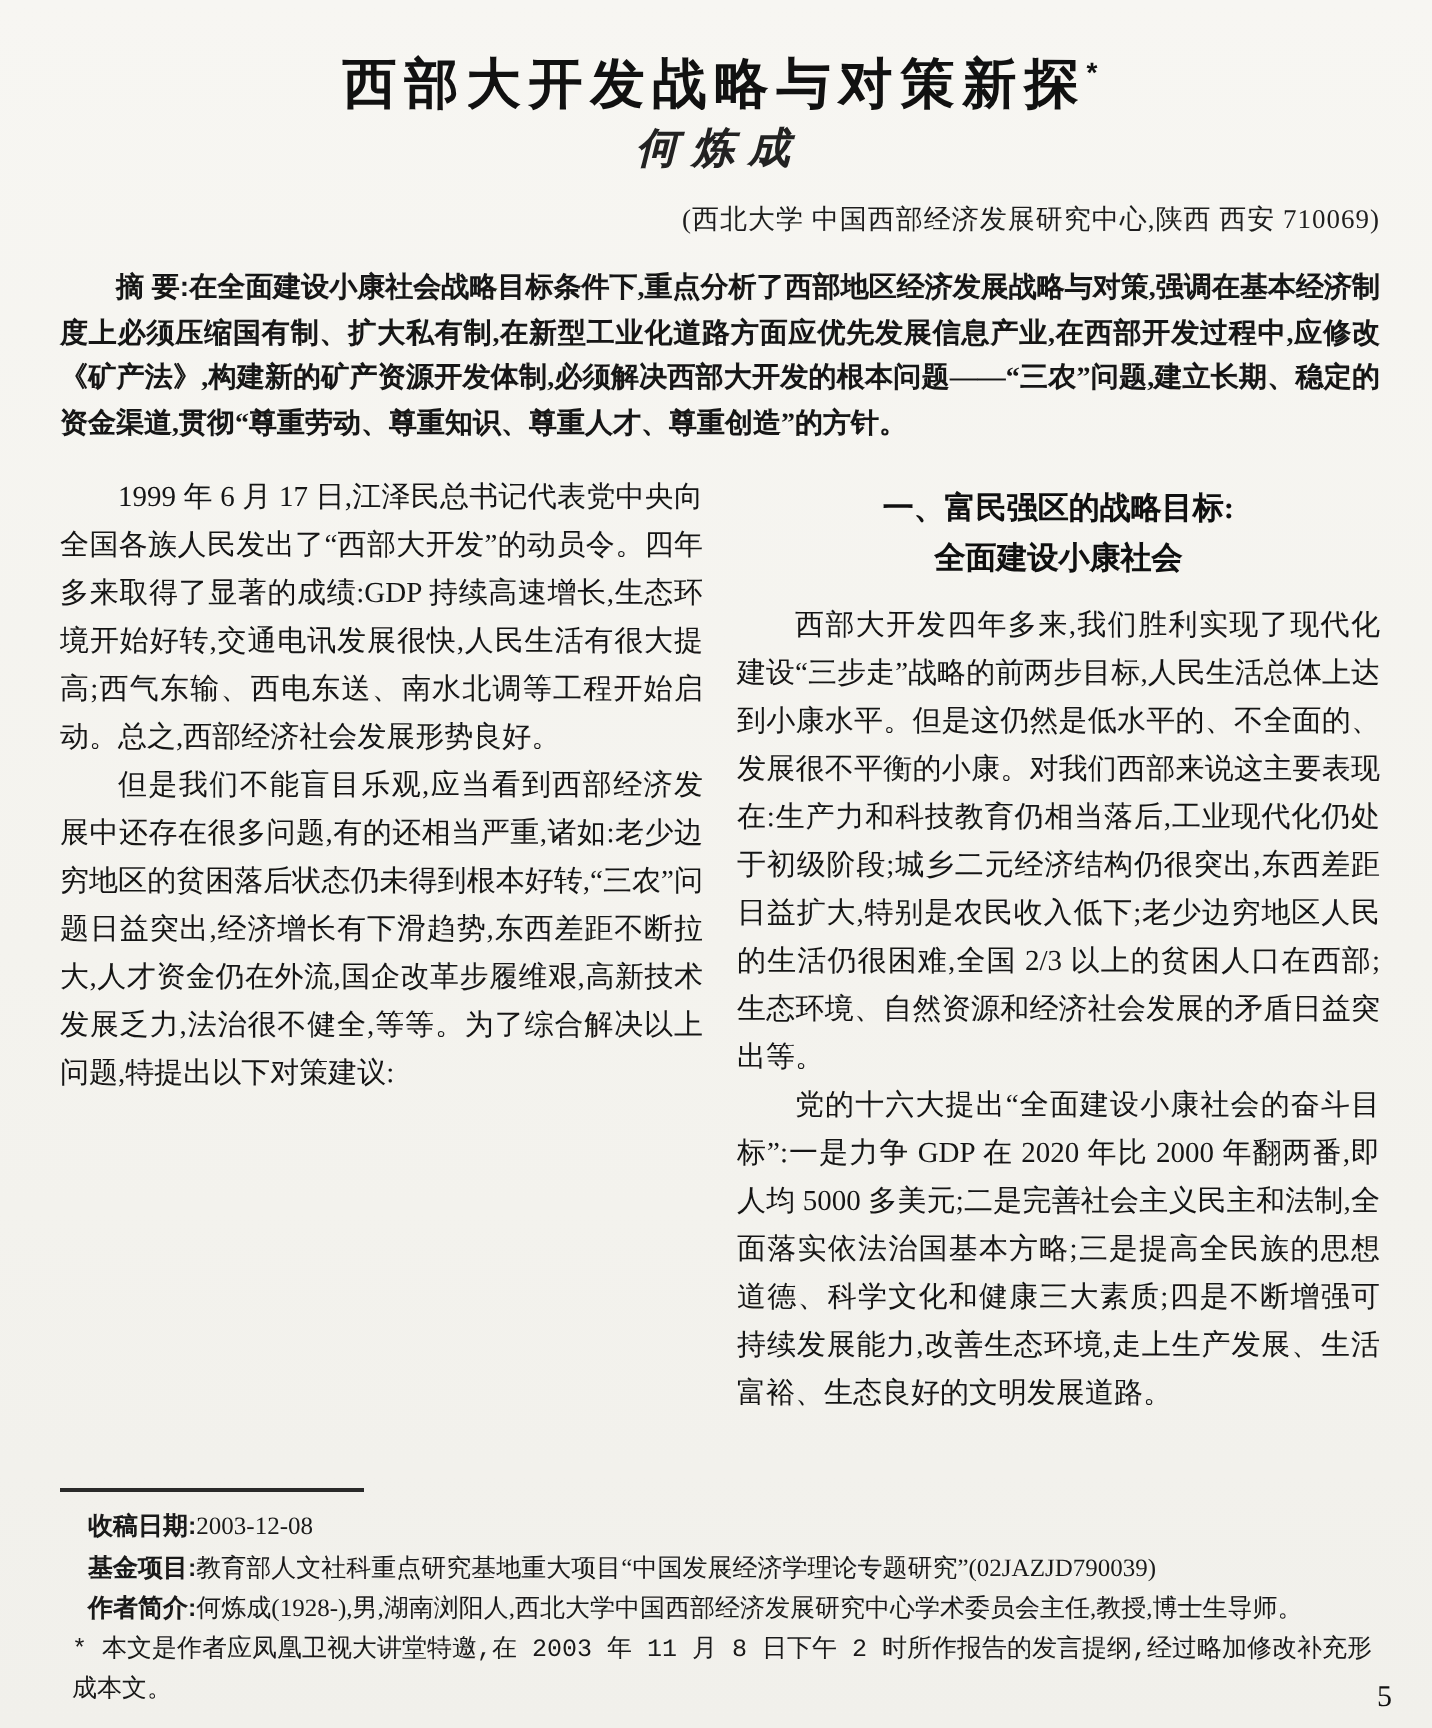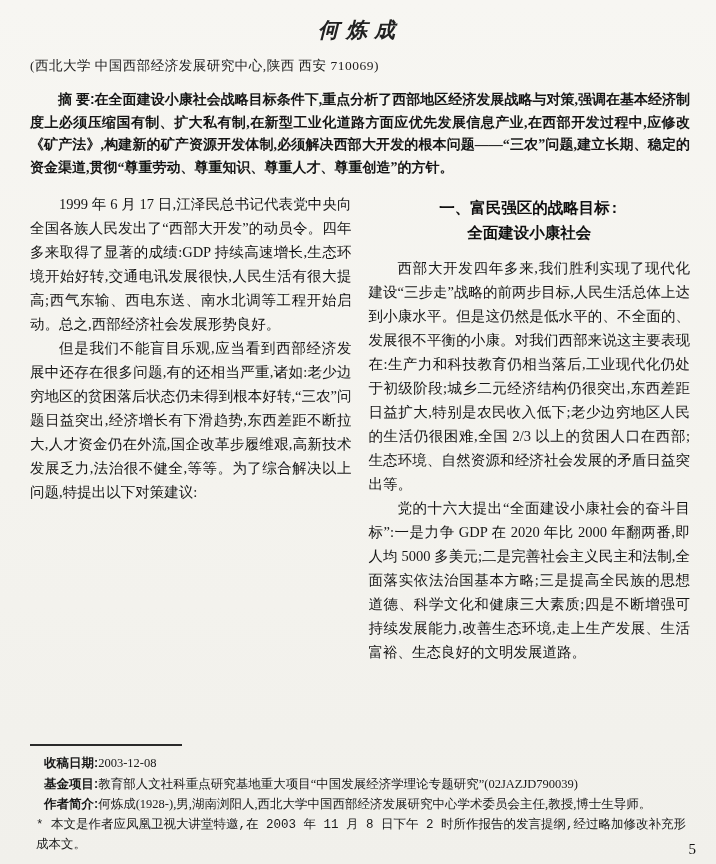--- a/index.html
+++ b/index.html
@@ -31,21 +31,21 @@
     text-align:center;
     font-family:"DejaVu Serif", serif;
     font-style:italic;
     font-weight:bold;
     font-size:21px;
     letter-spacing:7px;
     color:#222;
   }
   .affiliation{
     margin-top:13px;
-    text-align:left;
+    text-align:right;
     font-size:13.5px;
     letter-spacing:0.5px;
     color:#1d1d1d;
   }
   .abstract{
     margin-top:13px;
     font-size:14px;
     line-height:22.5px;
     text-align:justify;
     font-weight:bold;
@@ -69,21 +69,21 @@
     flex:1;
     min-width:0;
     font-size:14.5px;
     line-height:24px;
     text-align:justify;
     color:#151515;
   }
   .col p{margin:0;text-indent:2em;}
   .sec-heading{
     text-align:center;
-    font-family:Liberation Mono, monospace;
+    font-family:Liberation Serif, serif;
     font-weight:bold;
     font-size:15.5px;
     line-height:25px;
     margin:5px 0 9px;
     color:#101010;
   }
   .footer-block{
     position:absolute;
     left:30px;right:24px;top:744px;
   }
@@ -107,20 +107,21 @@
     bottom:6px;
     font-size:15px;
     color:#111;
   }
 </style>
 </head>
 <body>
 
 <div class="page">
 
+  <h1 class="title"><span>西部大开发战略与对策新探</span><sup>*</sup></h1>
 
   <div class="author">何炼成</div>
 
   <div class="affiliation">(西北大学 中国西部经济发展研究中心,陕西 西安  710069)</div>
 
   <div class="abstract"><span class="indent"></span><span class="hei">摘  要:</span><span>在全面建设小康社会战略目标条件下,重点分析了西部地区经济发展战略与对策,强调在基本经济制度上必须压缩国有制、扩大私有制,在新型工业化道路方面应优先发展信息产业,在西部开发过程中,应修改《矿产法》,构建新的矿产资源开发体制,必须解决西部大开发的根本问题——“三农”问题,建立长期、稳定的资金渠道,贯彻“尊重劳动、尊重知识、尊重人才、尊重创造”的方针。</span></div>
 
 
 
   <div class="columns">

